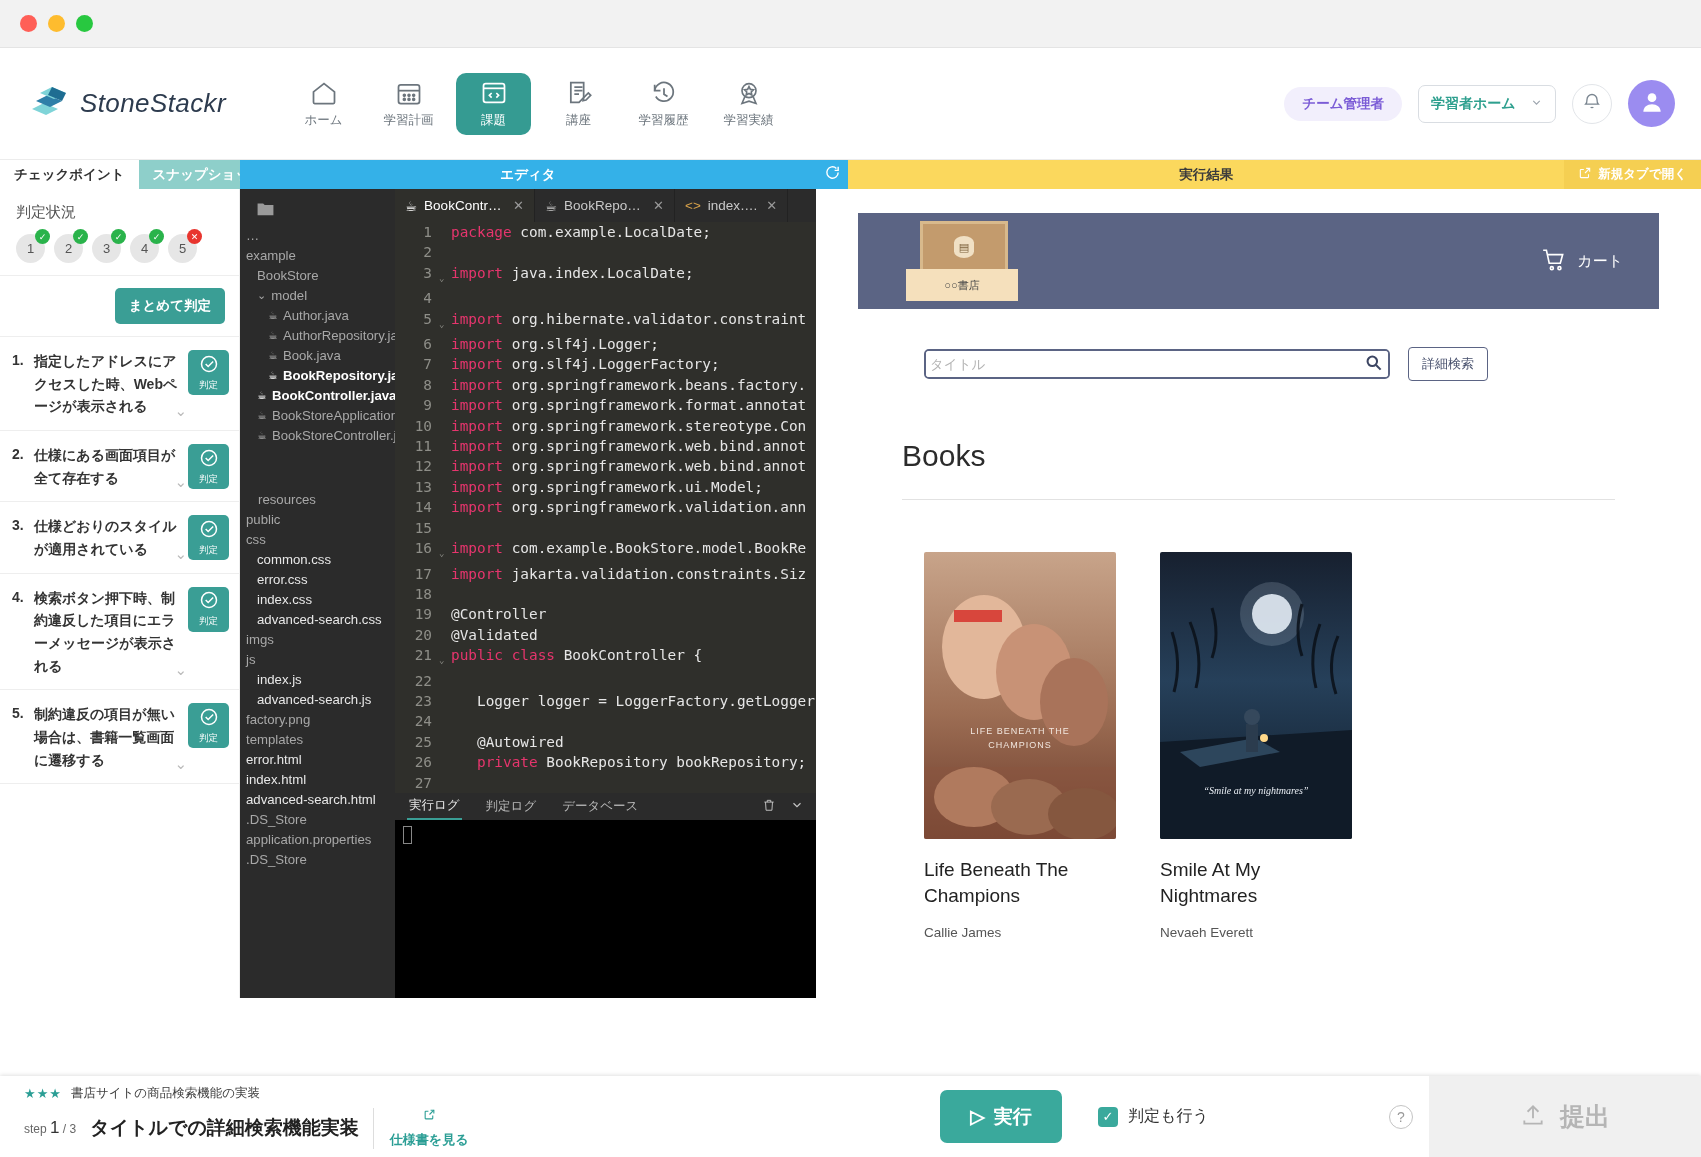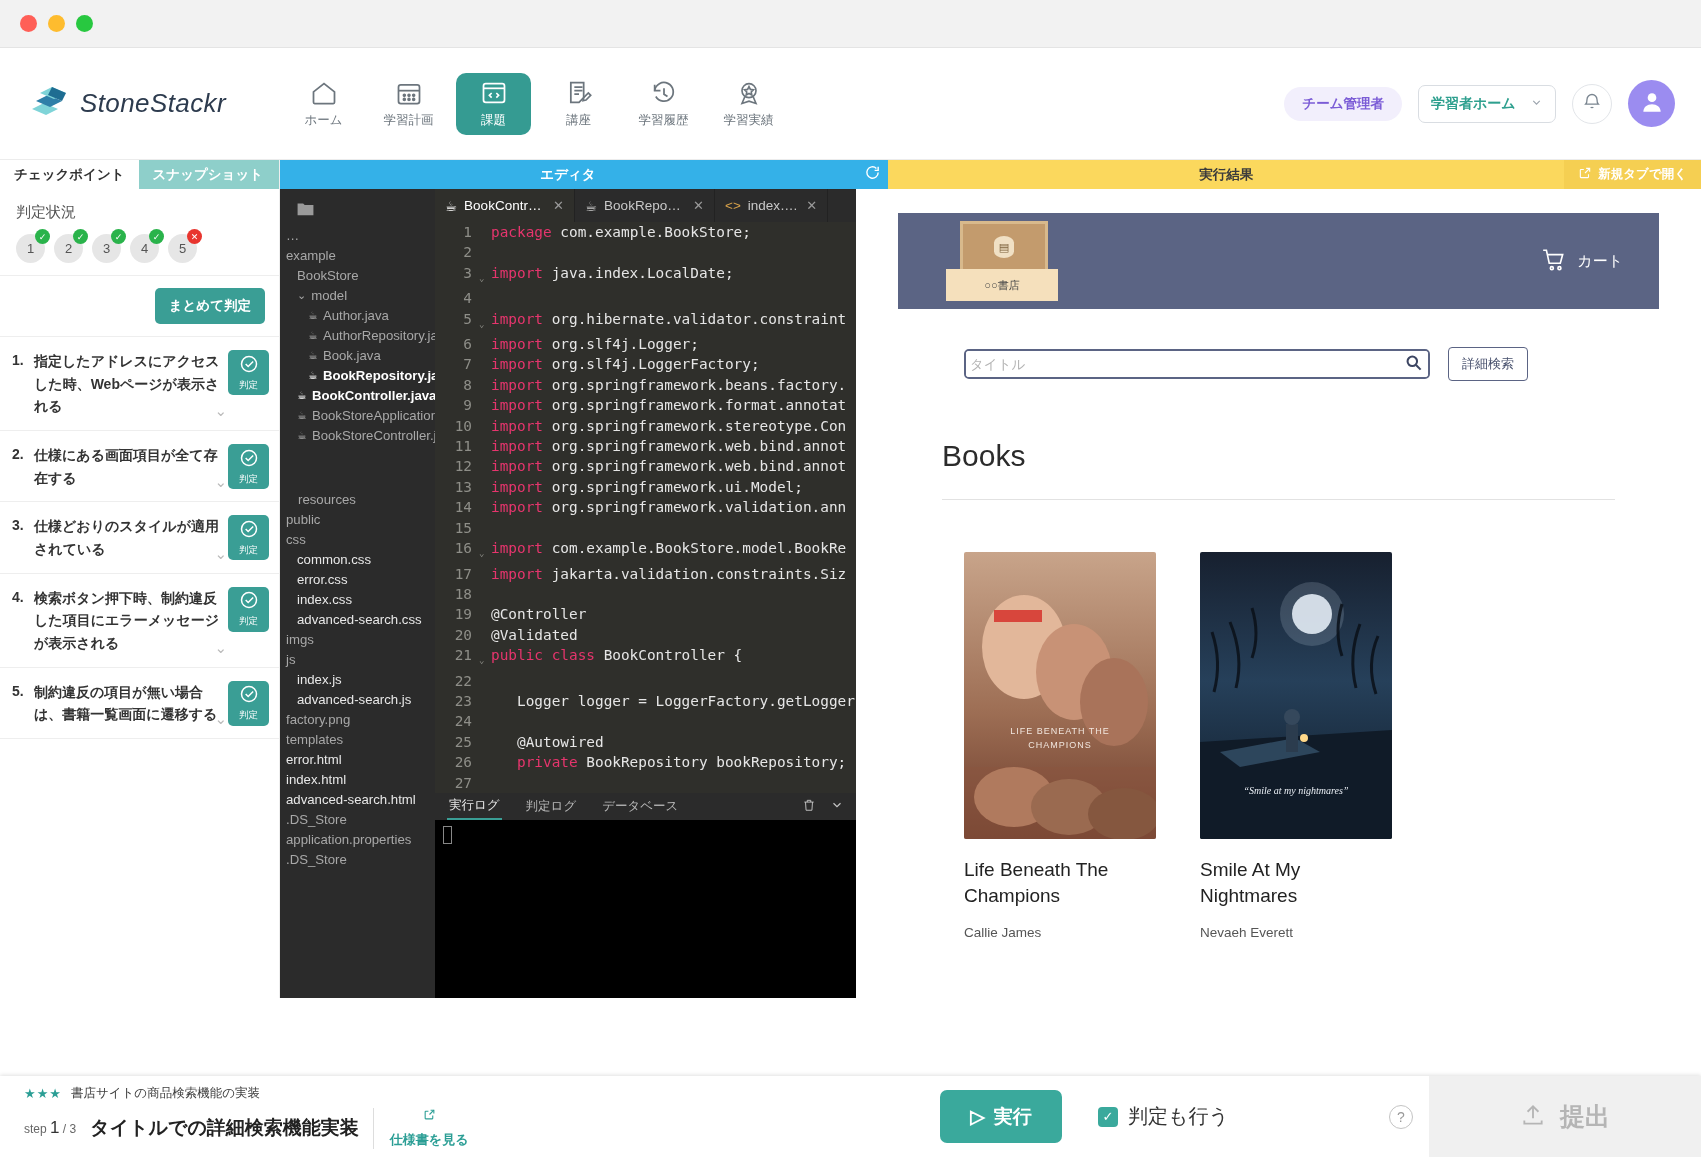--- a/index.html
+++ b/index.html
@@ -52,21 +52,21 @@
   }
   .avatar {
     width:47px;height:47px;border-radius:50%;background:#9b8cf0;display:flex;
     align-items:center;justify-content:center;cursor:pointer;
   }
 
   
   .body-area { display:flex; height:838px; }
 
   
-  .left-col { width:280px; background:#fff; display:flex; flex-direction:column; border-right:1px solid #eee;}
+  .left-col { width:240px; background:#fff; display:flex; flex-direction:column; border-right:1px solid #eee;}
   .tabs-row { display:flex; height:29px; background:#8ecfca; }
   .tab {
     flex:0 0 auto; display:flex; align-items:center; justify-content:center;
     font-size:13.5px; font-weight:bold; cursor:pointer; padding:0 14px;
   }
   .tab.active { background:#fff; color:#333; }
   .tab.inactive { background:#8ecfca; color:#fff; }
   .status-box { padding:14px 16px 12px 16px; border-bottom:1px solid #eee;}
   .status-title { font-size:15px; color:#555; margin-bottom:12px;}
   .chips { display:flex; gap:9px; }
@@ -167,21 +167,21 @@
   .step-lbl b{ font-size:17px; color:#333; font-weight:normal;}
   .task-main { font-size:19px; font-weight:bold; color:#222;}
   .spec-link { display:flex; align-items:center; gap:7px; color:#2b9e95; font-size:13px;
                font-weight:bold; cursor:pointer; border-left:1px solid #ddd; padding-left:16px;flex-direction:column;}
   .run-btn { background:#3aa99c; color:#fff; border:none; border-radius:7px; width:122px; height:53px;
              font-size:19px; font-weight:bold; display:flex; align-items:center; justify-content:center;
              gap:9px; cursor:pointer; font-family:"Liberation Sans",sans-serif;}
   .judge-check { display:flex; align-items:center; gap:10px; margin-left:36px; cursor:pointer;}
   .cbox { width:20px;height:20px;border-radius:4px;background:#3aa99c;display:flex;
           align-items:center;justify-content:center;color:#fff;font-size:13px;}
-  .judge-lbl { font-size:20px; color:#333;}
+  .judge-lbl { font-size:16px; color:#333;}
   .help-circ { margin-left:auto; margin-right:16px; width:24px;height:24px;border-radius:50%;
                border:1.5px solid #c4c4c4; color:#9a9a9a; display:flex;align-items:center;
                justify-content:center;font-size:14px;cursor:pointer;}
   .submit-zone { width:272px; height:81px; background:#f0f0f0; display:flex; align-items:center;
                  justify-content:center; gap:14px; color:#b5b5b5; cursor:not-allowed;}
   .submit-lbl { font-size:25px; font-weight:bold;}
 </style>
 </head>
 <body>
 
@@ -537,21 +537,21 @@
               <span class="x">✕</span>
             </div>
             <div class="ctab">
               <span style="color:#d8a24a;">&lt;&gt;</span>
               <span class="nm">index….</span>
               <span class="x">✕</span>
             </div>
           </div>
           <div class="code-body">
             <div id="code-rows">
-                <div class="code-row"><span class="gut">1</span><span class="fold"></span><span class="kw">package</span><span class="src"> com.example.BookStore;</span></div>
+                <div class="code-row"><span class="gut">1</span><span class="fold"></span><span class="kw">package</span><span class="src"> com.example.LocalDate;</span></div>
                 <div class="code-row"><span class="gut">2</span><span class="fold"></span><span class="kw"></span><span class="src"></span></div>
                 <div class="code-row"><span class="gut">3</span><span class="fold">⌄</span><span class="kw">import</span><span class="src"> java.index.LocalDate;</span></div>
                 <div class="code-row"><span class="gut">4</span><span class="fold"></span><span class="kw"></span><span class="src"></span></div>
                 <div class="code-row"><span class="gut">5</span><span class="fold">⌄</span><span class="kw">import</span><span class="src"> org.hibernate.validator.constraint</span></div>
                 <div class="code-row"><span class="gut">6</span><span class="fold"></span><span class="kw">import</span><span class="src"> org.slf4j.Logger;</span></div>
                 <div class="code-row"><span class="gut">7</span><span class="fold"></span><span class="kw">import</span><span class="src"> org.slf4j.LoggerFactory;</span></div>
                 <div class="code-row"><span class="gut">8</span><span class="fold"></span><span class="kw">import</span><span class="src"> org.springframework.beans.factory.</span></div>
                 <div class="code-row"><span class="gut">9</span><span class="fold"></span><span class="kw">import</span><span class="src"> org.springframework.format.annotat</span></div>
                 <div class="code-row"><span class="gut">10</span><span class="fold"></span><span class="kw">import</span><span class="src"> org.springframework.stereotype.Con</span></div>
                 <div class="code-row"><span class="gut">11</span><span class="fold"></span><span class="kw">import</span><span class="src"> org.springframework.web.bind.annot</span></div>

